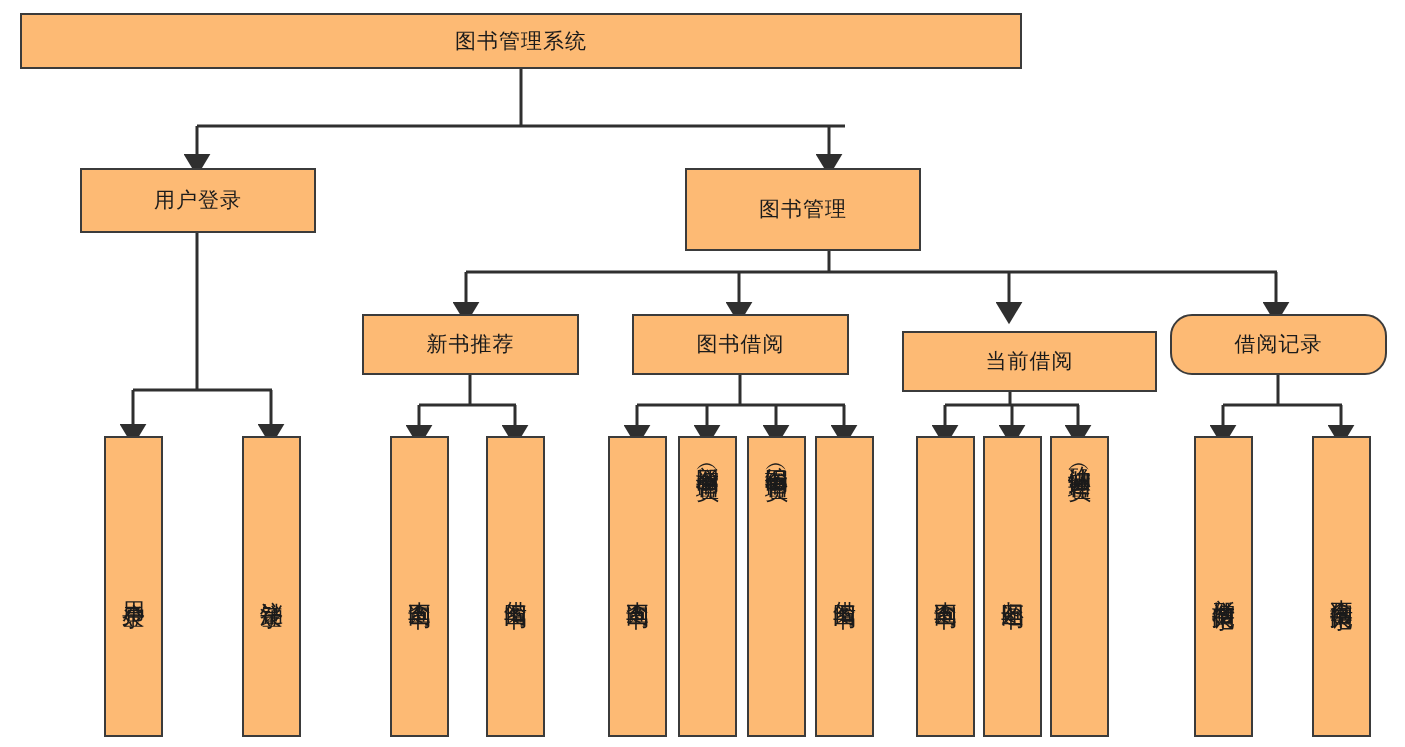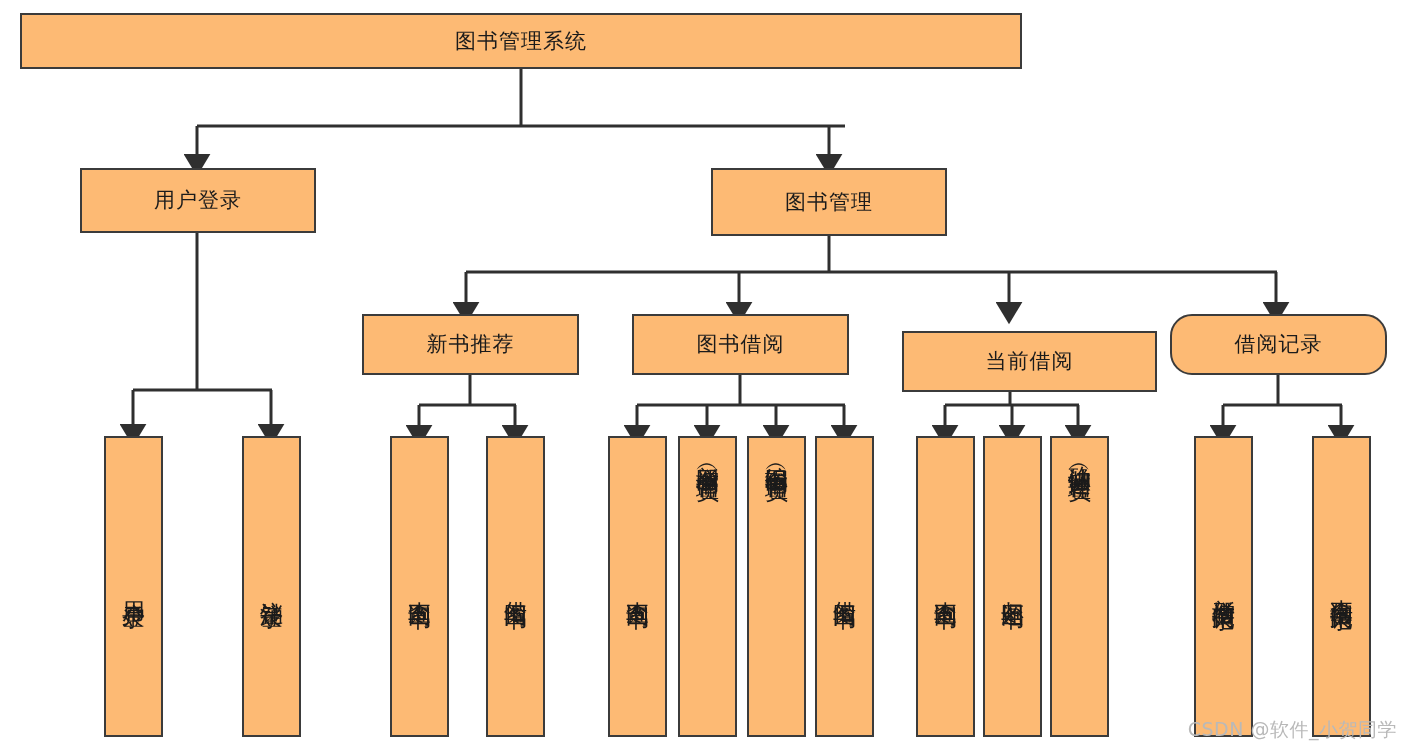--- a/index.html
+++ b/index.html
@@ -106,21 +106,21 @@
     </g>
   </svg>
 
   <div class="node" style="left:20px;top:13px;width:1002px;height:56px;">
     <span class="lbl">图书管理系统</span>
   </div>
 
   <div class="node" style="left:80px;top:168px;width:236px;height:65px;">
     <span class="lbl">用户登录</span>
   </div>
-  <div class="node" style="left:711px;top:168px;width:236px;height:68px;">
+  <div class="node" style="left:685px;top:168px;width:236px;height:83px;">
     <span class="lbl">图书管理</span>
   </div>
 
   <div class="node" style="left:362px;top:314px;width:217px;height:61px;">
     <span class="lbl">新书推荐</span>
   </div>
   <div class="node" style="left:632px;top:314px;width:217px;height:61px;justify-content:center;">
     <span class="lbl">图书借阅</span>
   </div>
   <div class="node" style="left:902px;top:331px;width:255px;height:61px;text-align:center;">
@@ -167,15 +167,14 @@
     <span class="lbl">确认归还（管理员）</span>
   </div>
 
   <div class="node vert mid" style="left:1194px;top:436px;width:59px;height:301px;">
     <span class="lbl">新增借阅记录</span>
   </div>
   <div class="node vert mid" style="left:1312px;top:436px;width:59px;height:301px;">
     <span class="lbl">查询借阅记录</span>
   </div>
 
-  <div class="watermark">CSDN @软件_小贺同学</div>
 
 </div>
 
 </body></html>

